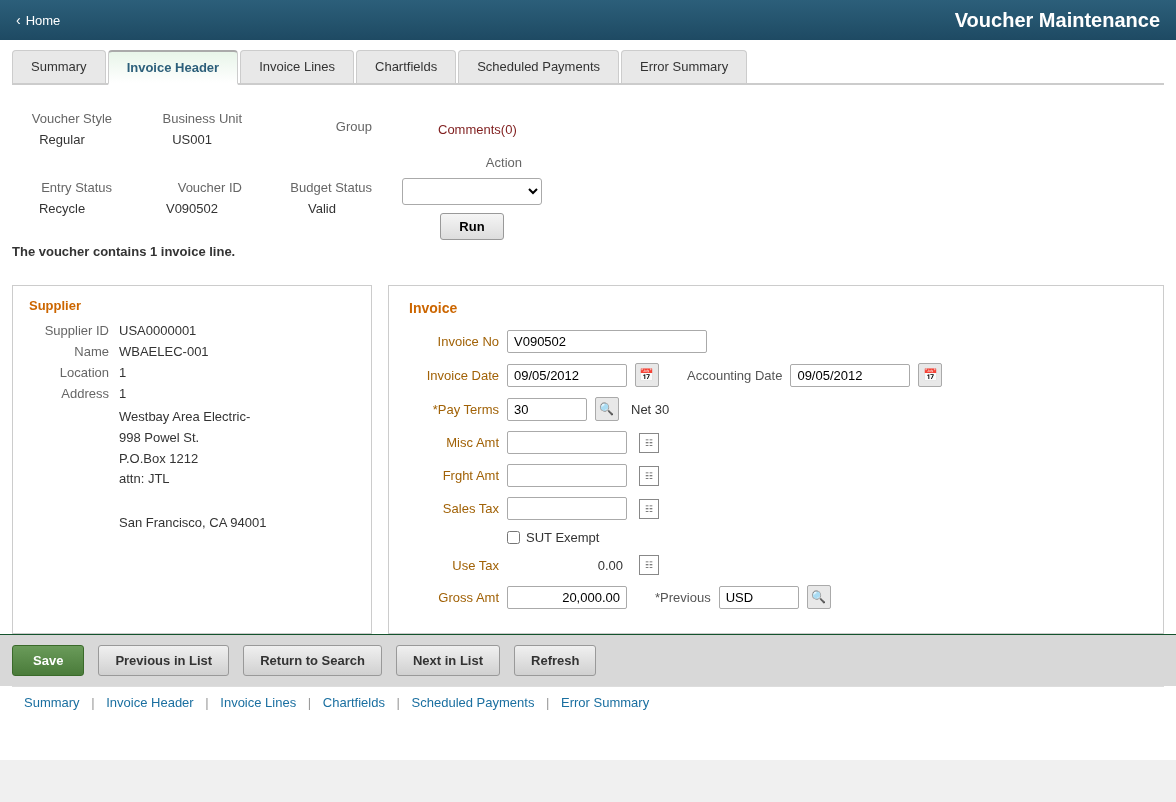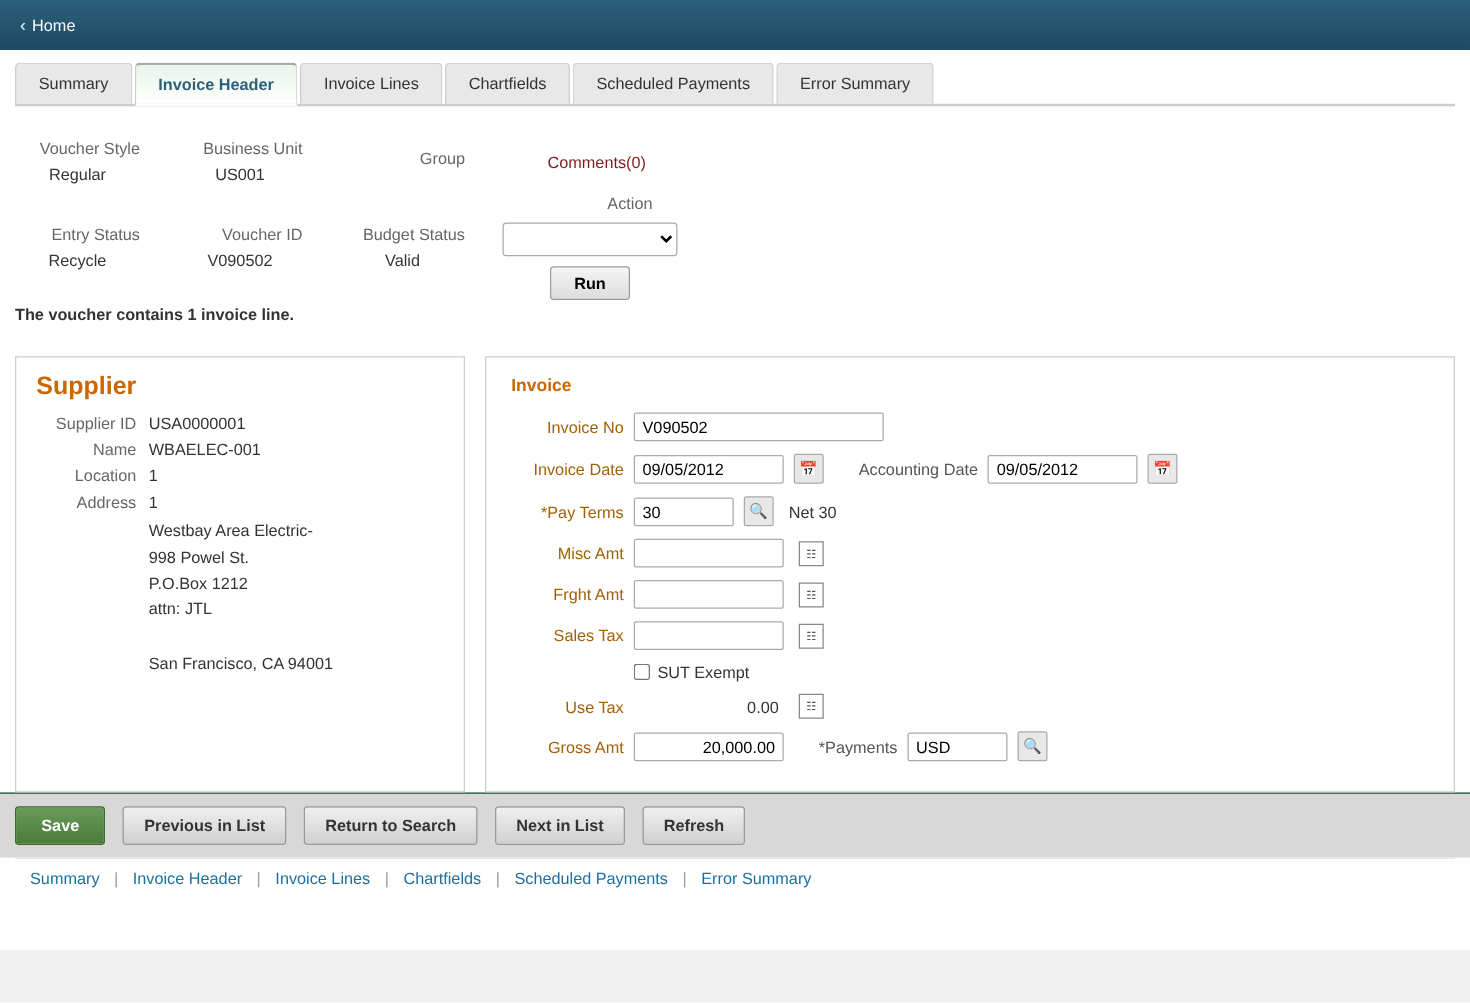--- a/index.html
+++ b/index.html
@@ -121,21 +121,21 @@
     
     .supplier-box {
       border: 1px solid #ccc;
       padding: 12px 16px;
       width: 360px;
       min-width: 280px;
     }
     .supplier-title {
       color: #cc6600;
       font-weight: bold;
-      font-size: 20px;
+      font-size: 13px;
       margin-bottom: 10px;
     }
     .supplier-row {
       display: flex;
       margin-bottom: 6px;
     }
     .supplier-label {
       color: #666;
       text-align: right;
       min-width: 80px;
@@ -331,20 +331,21 @@
     }
   </style>
 </head>
 <body>
 
 <div class="app-header">
   <div class="home-btn">
     <span class="arrow">‹</span>
     <span>Home</span>
   </div>
+  <div class="app-title">Voucher Maintenance</div>
 </div>
 
 <div class="main-content">
 
   <div class="tabs">
     <div class="tab">Summary</div>
     <div class="tab active">Invoice Header</div>
     <div class="tab">Invoice Lines</div>
     <div class="tab">Chartfields</div>
     <div class="tab">Scheduled Payments</div>
@@ -474,21 +475,21 @@
       <div class="inv-form-row use-tax-row">
         <span class="inv-label">Use Tax</span>
         <span style="min-width:120px; text-align:right; display:inline-block; padding-right:4px;">0.00</span>
         <button class="grid-icon">☷</button>
       </div>
 
       <div class="inv-form-row">
         <span class="inv-label">Gross Amt</span>
         <input class="inv-input amount" type="text" value="20,000.00" style="">
         <div class="currency-row">
-          <span class="currency-label">*Payments</span>
+          <span class="currency-label">*Previous</span>
           <input class="inv-input narrow" type="text" value="USD" style="">
           <button class="search-btn">🔍</button>
         </div>
       </div>
 
     </div>
   </div>
 
   <div class="footer-btns">
     <button class="btn-save">Save</button>

